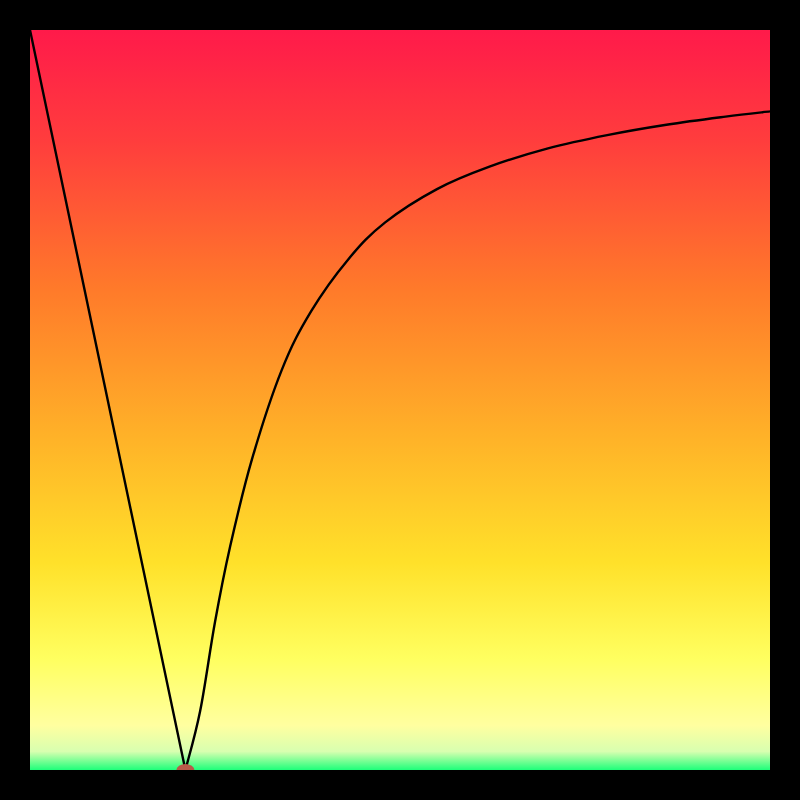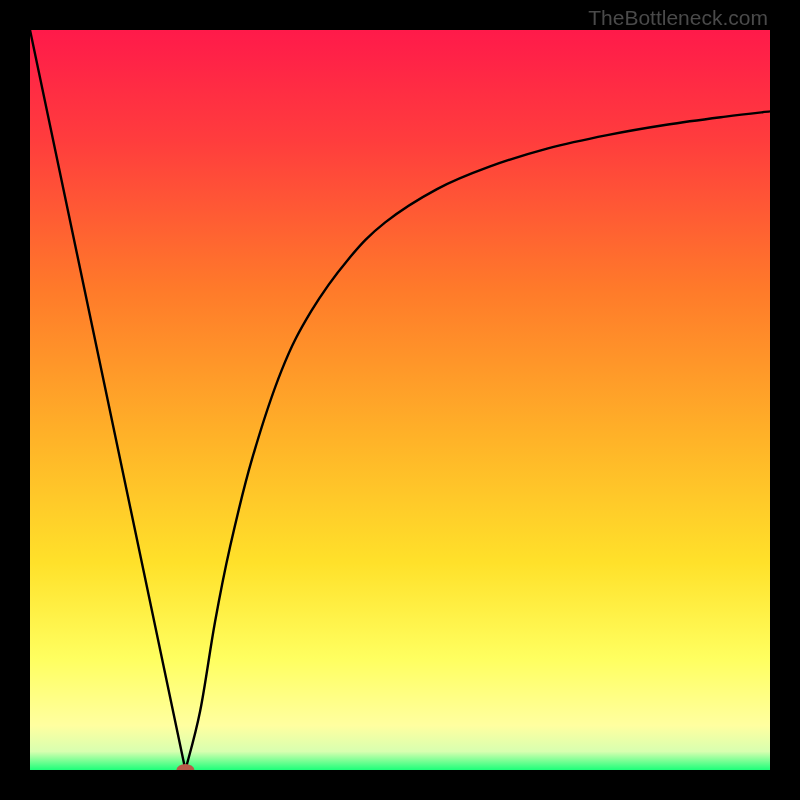--- a/index.html
+++ b/index.html
@@ -25,21 +25,20 @@
     font-family: Arial, sans-serif;
     font-size: 21px;
     font-weight: 500;
   }
   svg { display: block; }
 </style>
 </head>
 <body>
 
 <div class="chart-container">
-  <div class="watermark">TheBottleneck.com</div>
   <div class="plot-area">
     <svg id="chart-svg" width="740" height="740" viewBox="0 0 740 740">
       <defs>
         <linearGradient id="bgGrad" x1="0" y1="0" x2="0" y2="1">
             <stop offset="0%" stop-color="#ff1a4a"></stop>
             <stop offset="15%" stop-color="#ff3d3d"></stop>
             <stop offset="35%" stop-color="#ff7a2a"></stop>
             <stop offset="55.00000000000001%" stop-color="#ffb228"></stop>
             <stop offset="72%" stop-color="#ffe12a"></stop>
             <stop offset="85%" stop-color="#ffff60"></stop>

